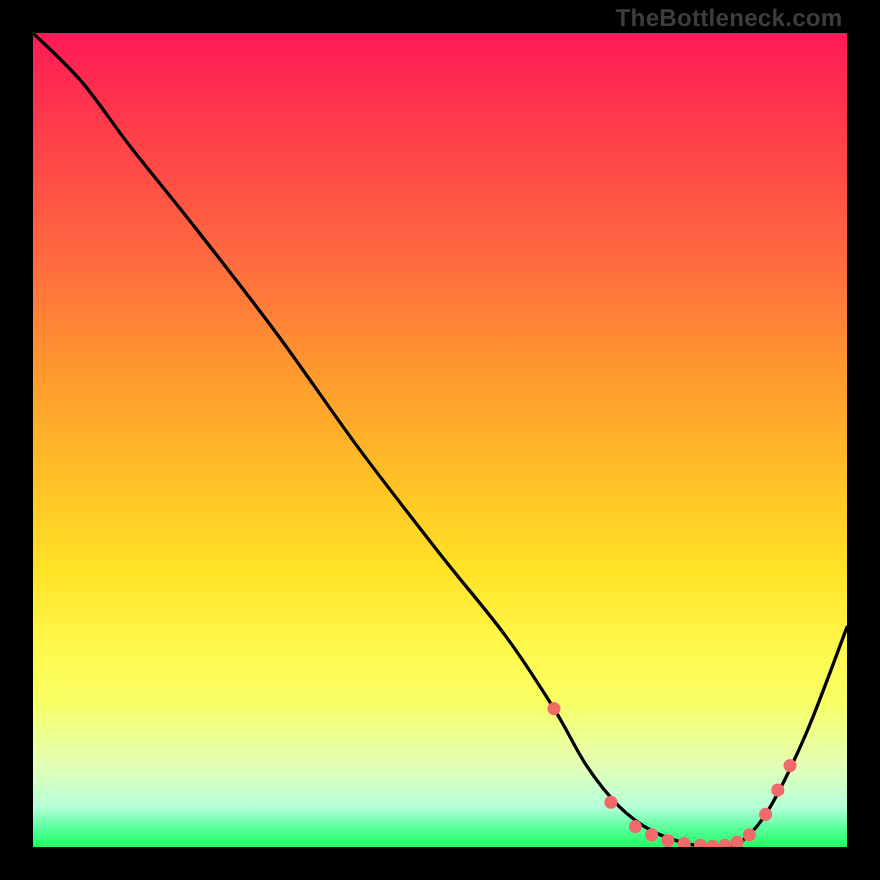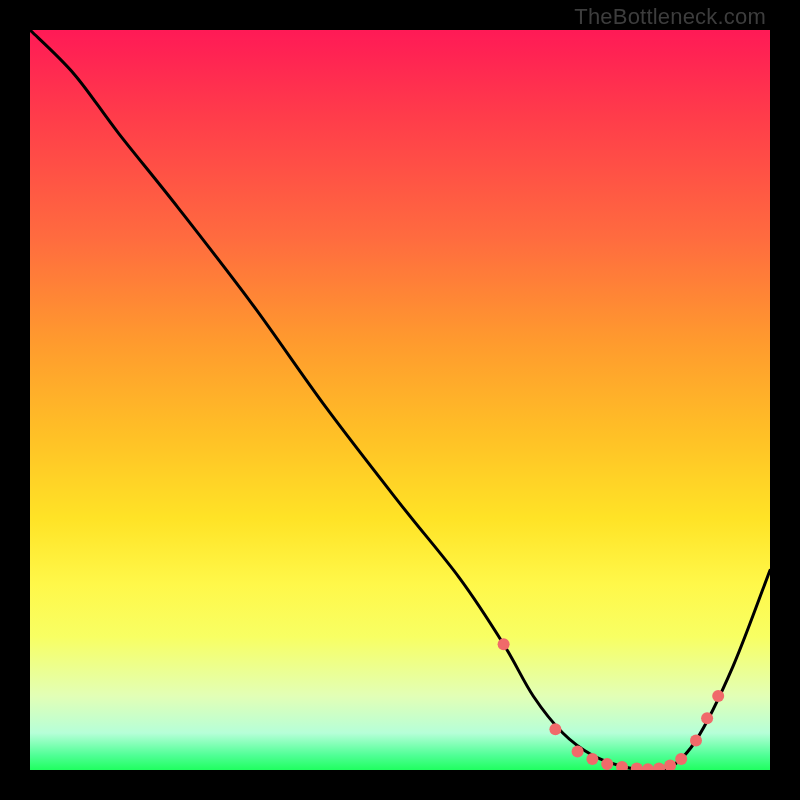--- a/index.html
+++ b/index.html
@@ -40,21 +40,21 @@
       #b6ffd8 95%,
       #50ff96 98%,
       #20ff60 100%
     );
   }
   .watermark {
     position: absolute;
     top: 4px;
     right: 34px;
     font-size: 22px;
-    font-weight: 400;
+    font-weight: 700;
     color: #3d3d3d;
     letter-spacing: 0.2px;
   }
   svg.curve {
     position: absolute;
     top: 30px;
     left: 30px;
     width: 740px;
     height: 740px;
     pointer-events: none;

